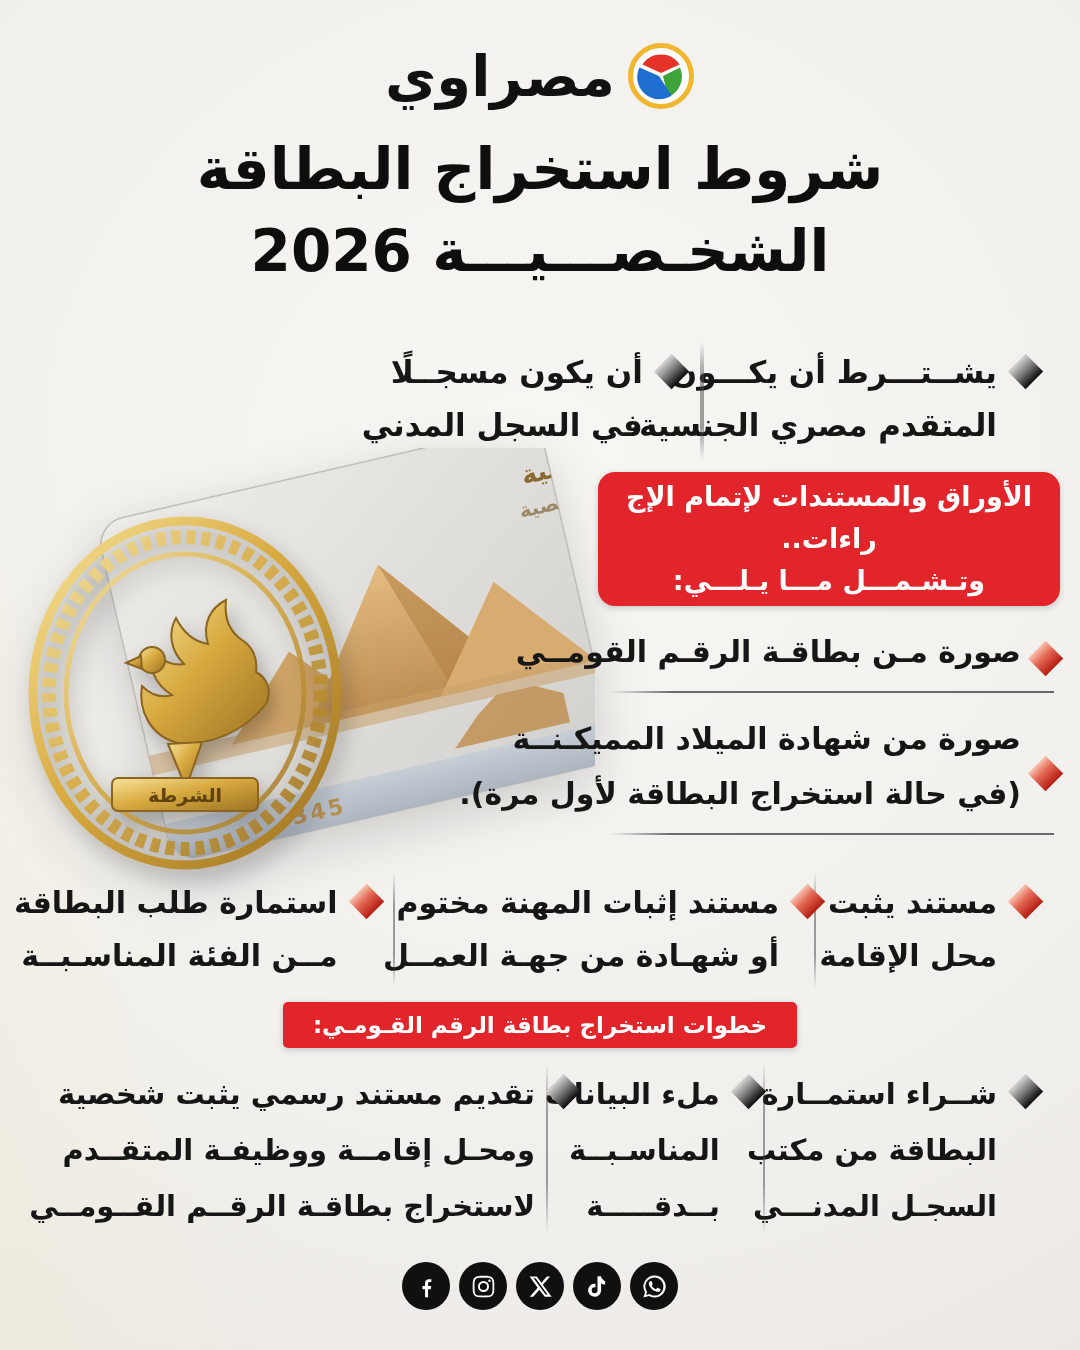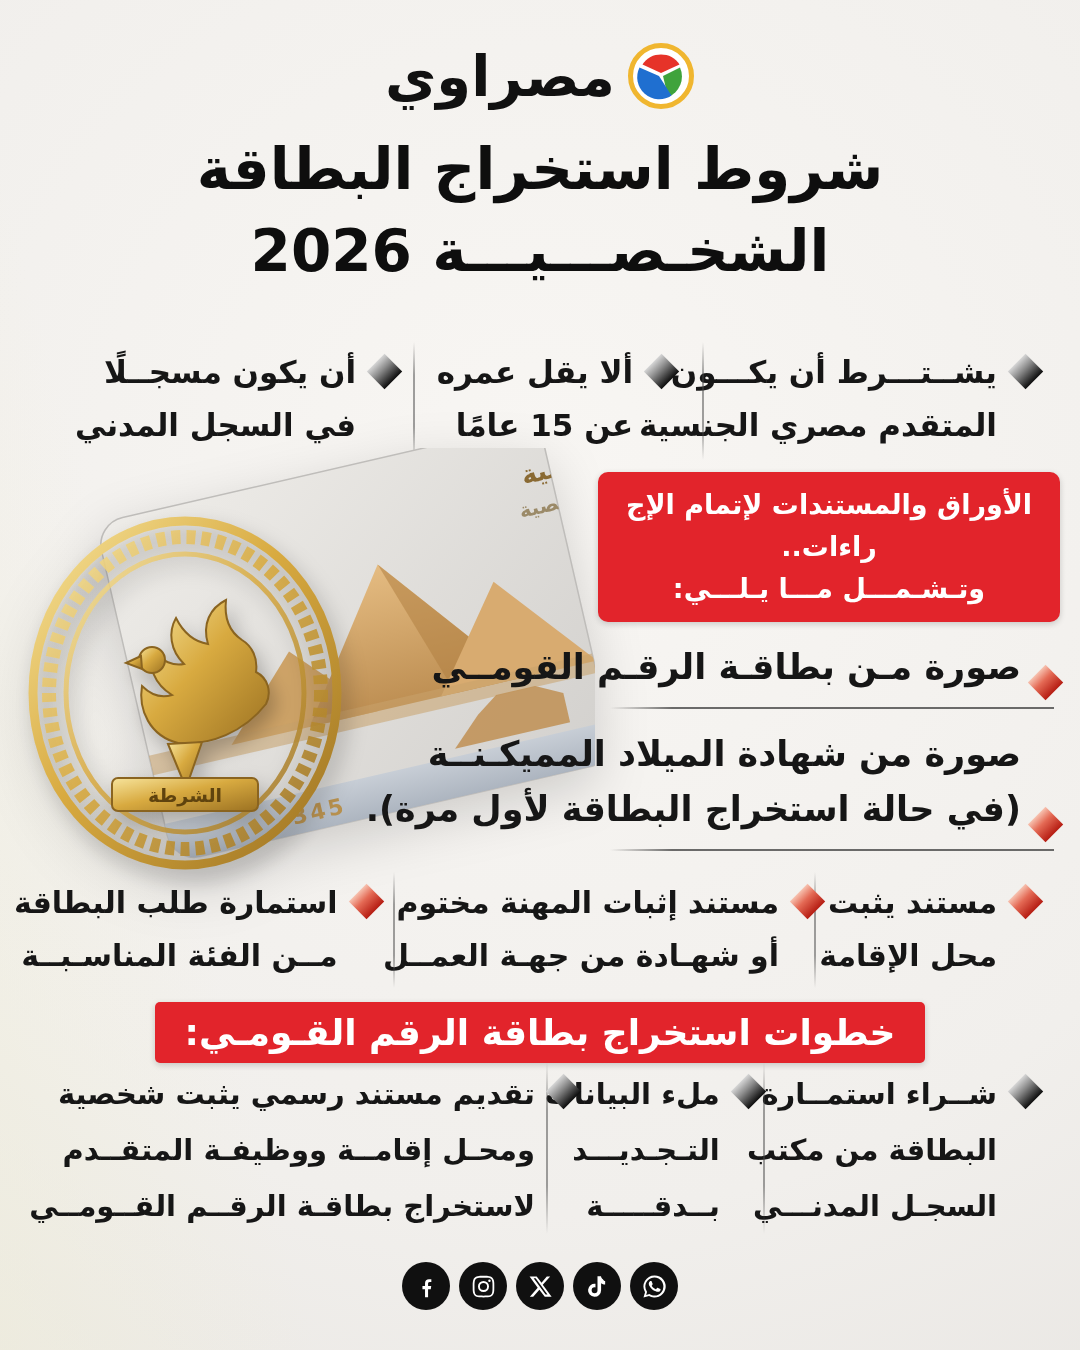--- a/index.html
+++ b/index.html
@@ -29,31 +29,31 @@
   .lines > div{white-space:nowrap;}
   
   .row-conditions{top:342px;height:118px;font-size:31px;}
   .row-conditions .lines{line-height:53px;}
   .row-docs2{top:872px;height:116px;font-size:30px;}
   .row-docs2 .lines{line-height:53px;}
   .row-steps{top:1062px;height:172px;font-size:29px;}
   .row-steps .lines{line-height:56px;}
   
   .docs-col{position:absolute;top:472px;left:598px;width:462px;}
-  .banner{background:#e2242b;color:#fff;border-radius:10px;text-align:center;
-          padding:12px 16px;font-size:27px;line-height:42px;box-shadow:0 2px 6px rgba(0,0,0,.18);}
-  .doc-item{display:flex;align-items:flex-end;margin-top:18px;font-size:35px;}
+  .banner{background:#e2242b;color:#fff;border-radius:17px;text-align:center;
+          padding:4px 16px;font-size:27px;line-height:42px;box-shadow:0 2px 6px rgba(0,0,0,.18);}
+  .doc-item{display:flex;align-items:center;margin-top:18px;font-size:30px;}
   .doc-item .lines{line-height:55px;}
   .doc-item .diamond{margin:14px 2px 0 12px;}
   .hline{height:2px;background:linear-gradient(to left, rgba(60,60,60,.75) 0%, rgba(60,60,60,.75) 86%, rgba(60,60,60,0));
          margin:12px 6px 0 12px;}
   
   .steps-banner-wrap{position:absolute;top:1002px;left:0;right:0;text-align:center;}
   .steps-banner{display:inline-block;background:#e2242b;color:#fff;border-radius:5px;
-                padding:10px 30px;font-size:36px;box-shadow:0 2px 6px rgba(0,0,0,.18);}
+                padding:10px 30px;font-size:23px;box-shadow:0 2px 6px rgba(0,0,0,.18);}
   
   .card-art{position:absolute;left:0px;top:448px;width:595px;height:450px;}
   
   .social-row{position:absolute;top:1262px;left:0;right:0;display:flex;justify-content:center;gap:9px;direction:ltr;}
   .social-icon{width:48px;height:48px;border-radius:50%;background:#101010;display:flex;align-items:center;justify-content:center;}
   .social-icon svg{width:27px;height:27px;fill:#fff;}
 </style>
 </head>
 <body>
 
@@ -76,27 +76,20 @@
 
   <div class="triple row-conditions">
     <div class="col" style="width:34%">
       <span class="diamond"></span>
       <div class="lines">
         <div>يشــتـــرط أن يكـــون</div>
         <div>المتقدم مصري الجنسية</div>
       </div>
     </div>
     <div class="vdiv"></div>
-    <div class="col" style="width:28%;justify-content:center">
-      <span class="diamond"></span>
-      <div class="lines">
-        <div>ألا يقل عمره</div>
-        <div>عن 15 عامًا</div>
-      </div>
-    </div>
     <div class="vdiv"></div>
     <div class="col" style="width:34%;justify-content:center">
       <span class="diamond"></span>
       <div class="lines">
         <div>أن يكون مسجــلًا</div>
         <div>في السجل المدني</div>
       </div>
     </div>
   </div>
 
@@ -216,21 +209,21 @@
         <div>شــراء استمــارة</div>
         <div>البطاقة من مكتب</div>
         <div>السجـل المدنـــي</div>
       </div>
     </div>
     <div class="vdiv"></div>
     <div class="col" style="width:21%;justify-content:center">
       <span class="diamond"></span>
       <div class="lines">
         <div>ملء البيانات</div>
-        <div>التـجـديـــد</div>
+        <div>المناسـبــة</div>
         <div>بــدقـــــة</div>
       </div>
     </div>
     <div class="vdiv"></div>
     <div class="col" style="width:47%;justify-content:center">
       <span class="diamond"></span>
       <div class="lines">
         <div>تقديم مستند رسمي يثبت شخصية</div>
         <div>ومحـل إقامــة ووظيفـة المتقــدم</div>
         <div>لاستخراج بطاقـة الرقــم القــومــي</div>

